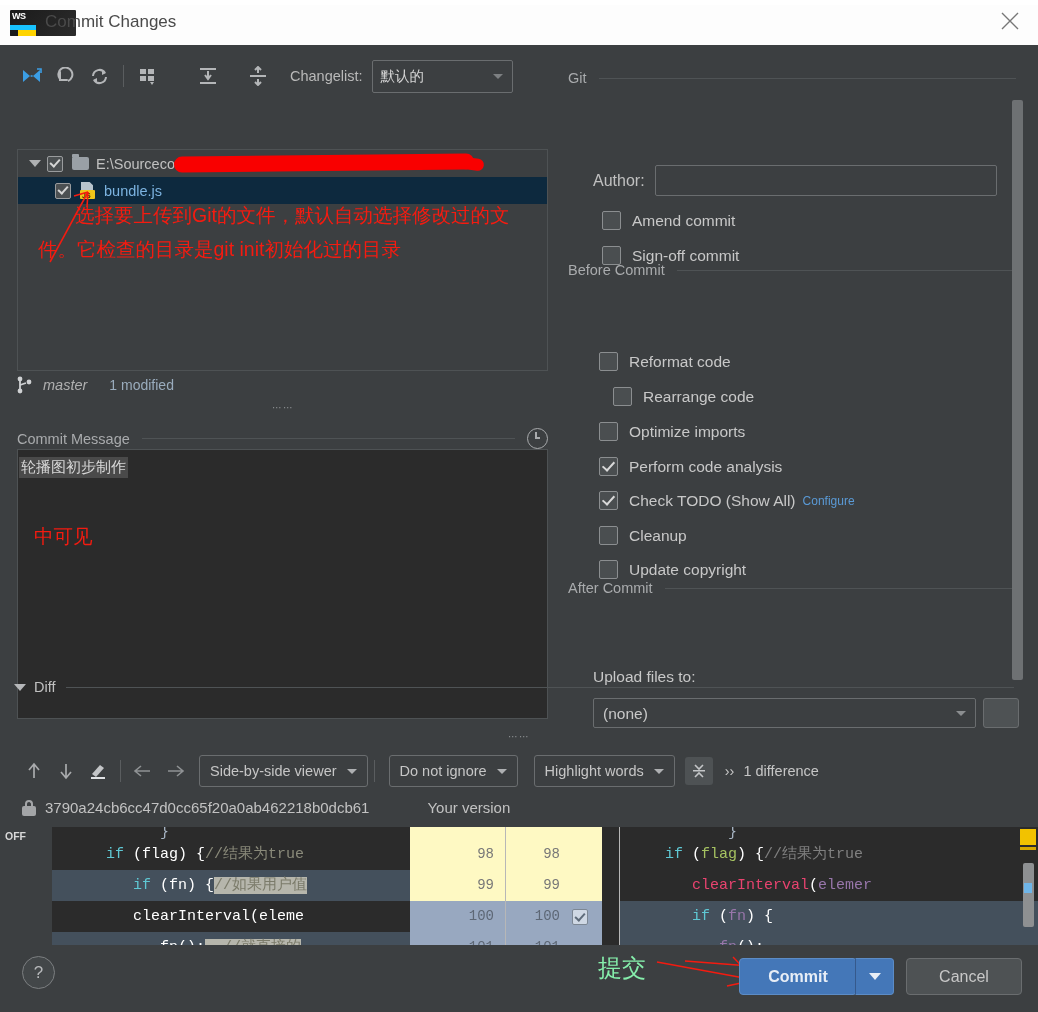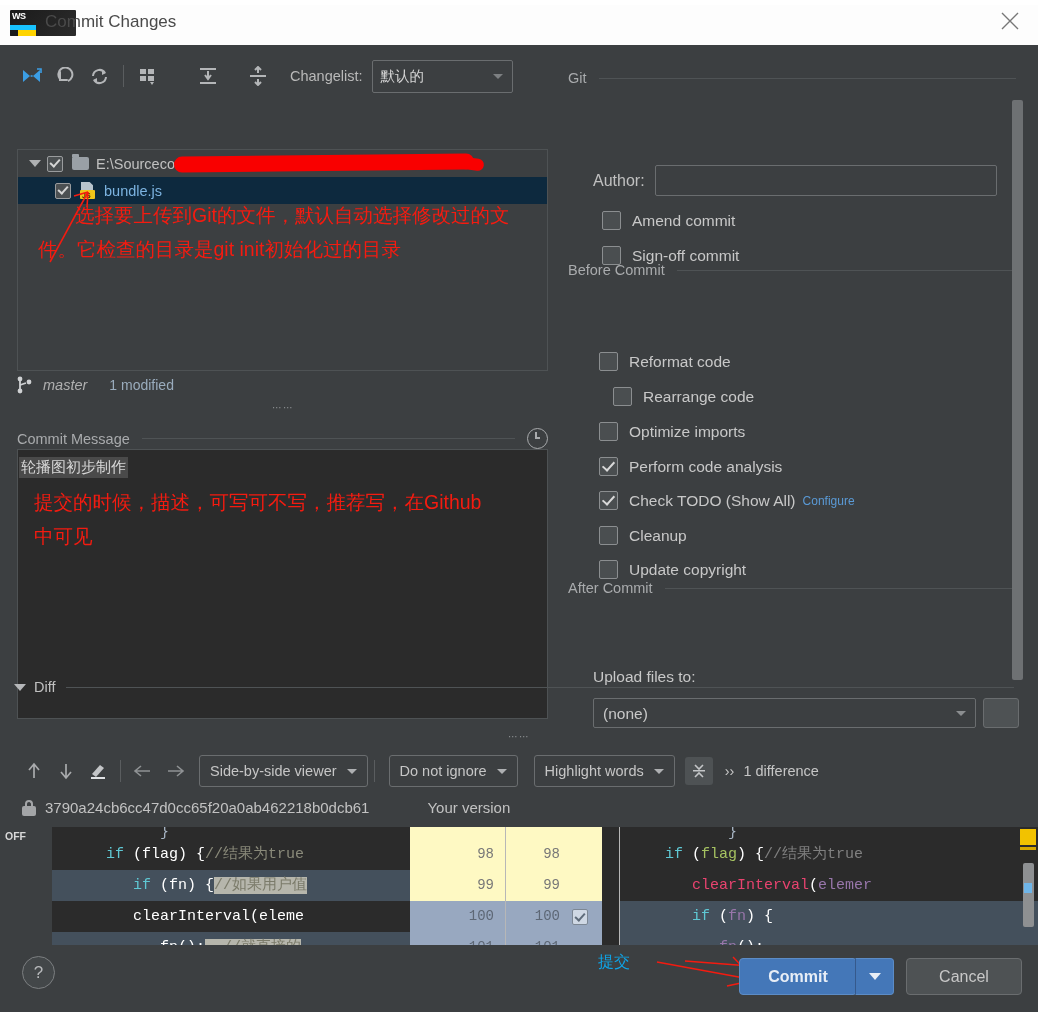--- a/index.html
+++ b/index.html
@@ -180,21 +180,21 @@
   .helpbtn span{font-size:17px;color:#b7b9bb;}
   .commitbtn{position:absolute;left:739px;top:958px;width:116px;height:35px;background:#4477b8;
      border:1px solid #5c8cc6;border-radius:4px;display:flex;align-items:center;justify-content:center;}
   .commitbtn .ct{font-size:16px;font-weight:bold;color:#e8eef6;}
   .commitdd{position:absolute;left:855px;top:958px;width:37px;height:35px;background:#4477b8;
      border:1px solid #5c8cc6;border-left:1px solid #35598c;border-radius:0 4px 4px 0;display:flex;align-items:center;justify-content:center;}
   .commitdd i{width:0;height:0;border-left:6px solid transparent;border-right:6px solid transparent;border-top:7px solid #e8eef6;}
   .cancelbtn{position:absolute;left:906px;top:958px;width:114px;height:35px;background:#4e5254;
      border:1px solid #6a6d6f;border-radius:4px;display:flex;align-items:center;justify-content:center;}
   .cancelbtn .cct{font-size:16px;color:#c8c8c8;}
-  .tijiao{position:absolute;left:598px;top:952px;font-size:16px;color:#0ea5e9;}
+  .tijiao{position:absolute;left:598px;top:952px;font-size:24px;color:#86efac;}
   .statusstrip{position:absolute;left:0;top:997px;width:1038px;height:15px;background:#3c3f41;overflow:hidden;}
   .statusstrip .ghost{position:absolute;left:600px;top:-5px;font-size:12px;color:#4d5052;white-space:nowrap;}
   .leftghost{position:absolute;left:8px;top:-4px;font-size:11px;color:#4a4d4f;}
 </style>
 </head>
 <body>
 
 <div class="app">
 
   <div class="behind-strip"></div>
@@ -318,21 +318,20 @@
       <div class="grip">⋯⋯</div>
 
       <div class="sec-cm">
         <span class="lbl">Commit Message</span>
         <span class="rule"></span>
         <span class="clock-ico"></span>
       </div>
 
       <div class="cmbox">
         <span class="cm-text">轮播图初步制作</span>
-        <div class="annot" style="left:16px;top:35px;">提交的时候，描述，可写可不写，推荐写，在Github</div>
         <div class="annot" style="left:16px;top:69px;">中可见</div>
       </div>
     </div>
 
     <div class="rightcol">
       <div class="grp" style="left:10px;top:25px;">
         <span class="glbl">Git</span>
         <span class="grule"></span>
       </div>
 

